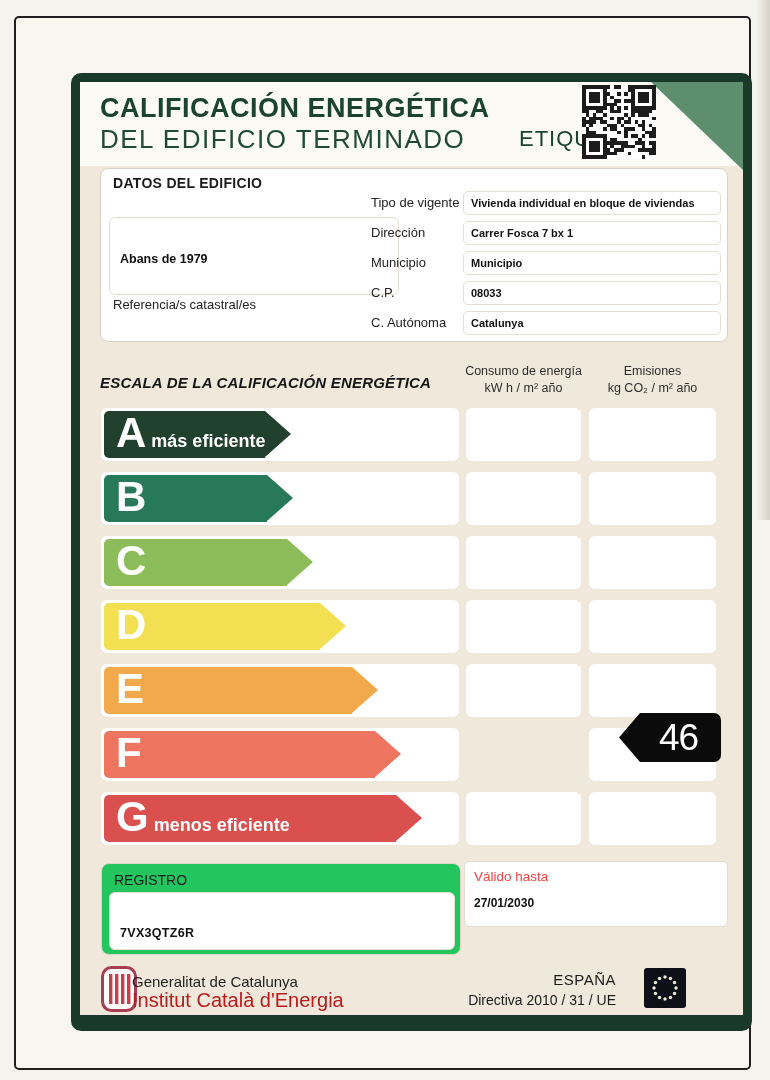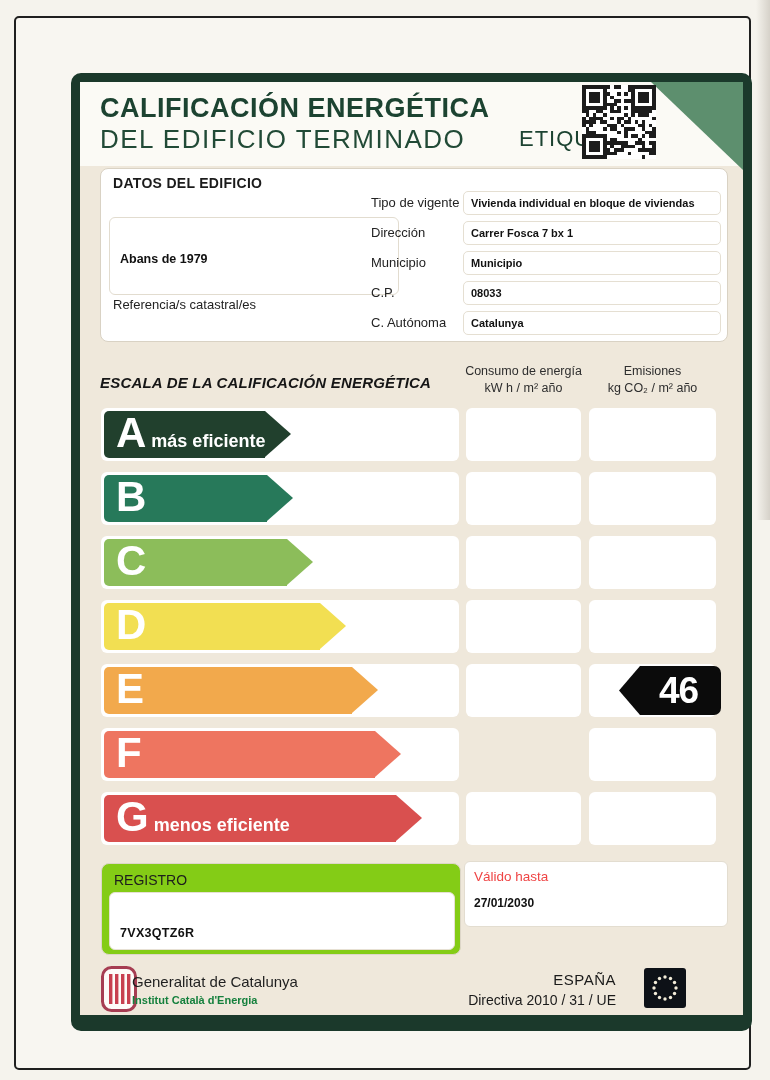--- a/index.html
+++ b/index.html
@@ -65,41 +65,41 @@
   .arrow{position:absolute;left:3px;top:3px;height:47px;display:flex;}
   .abody{flex:1;border-radius:5px 0 0 5px;display:flex;align-items:center;}
   .atip{width:0;height:0;border-top:23.5px solid transparent;border-bottom:23.5px solid transparent;
     border-left-style:solid;border-left-width:26px;}
   .letter{font-size:42px;font-weight:bold;color:#fff;line-height:44px;padding-left:12px;transform:translateY(-2px);}
   .anote{font-size:18px;font-weight:bold;color:#fff;align-self:flex-end;margin:0 0 6px 5px;white-space:nowrap;}
   .tag{position:absolute;height:49px;top:2px;z-index:4;}
   .tag-inner{width:100%;height:100%;border-radius:0 7px 7px 0;
     clip-path:polygon(21px 0,100% 0,100% 100%,21px 100%,0 50%);
     display:flex;align-items:center;justify-content:center;box-sizing:border-box;padding-left:17px;
-    color:#fff;font-size:37px;font-weight:bold;letter-spacing:-1px;}
+    color:#fff;font-size:37px;font-weight:normal;letter-spacing:-1px;margin-top:47px;}
   .tag-223{left:14px;width:110px;}
   .tag-46{right:-5px;width:102px;}
 
   
-  .registro-box{position:absolute;left:21px;top:781px;width:360px;height:92px;background:#84cc16;
+  .registro-box{position:absolute;left:21px;top:781px;width:360px;height:92px;background:#22c55e;
     border:1px solid #ddd6c8;border-radius:8px;box-sizing:border-box;}
   .registro-label{position:absolute;left:12px;top:8px;font-size:14px;color:#1d1d1d;}
   .registro-inner{position:absolute;left:7px;top:28px;width:344px;height:56px;background:#fff;
     border:1px solid #e6e0d3;border-radius:6px;}
   .registro-value{position:absolute;left:10px;bottom:9px;font-size:12.5px;font-weight:bold;color:#111;letter-spacing:.3px;}
   .valido-box{position:absolute;left:384px;top:779px;width:264px;height:66px;background:#fff;
     border:1px solid #e3ddd0;border-radius:6px;box-sizing:border-box;}
   .valido-label{position:absolute;left:9px;top:7px;font-size:13.5px;color:#ef4444;}
   .valido-value{position:absolute;left:9px;top:34px;font-size:12px;font-weight:bold;color:#111;}
 
   
   .logo{position:absolute;left:21px;top:884px;width:36px;height:46px;}
   .org{position:absolute;left:52px;top:890px;line-height:19px;}
   .org-l1{font-size:15px;color:#1f1f1f;}
-  .org-l2{font-size:11px;font-weight:bold;color:#15803d;}
+  .org-l2{font-size:20px;font-weight:normal;color:#b91c1c;}
   .footer-right{position:absolute;left:330px;top:888px;width:206px;text-align:right;line-height:20px;}
   .country{font-size:15px;color:#1a1a1a;letter-spacing:.5px;}
   .directive{font-size:14px;color:#1a1a1a;}
   .euflag{position:absolute;left:564px;top:886px;width:42px;height:40px;}
 </style>
 </head>
 <body>
 
 <div class="edge-shade"></div>
 

